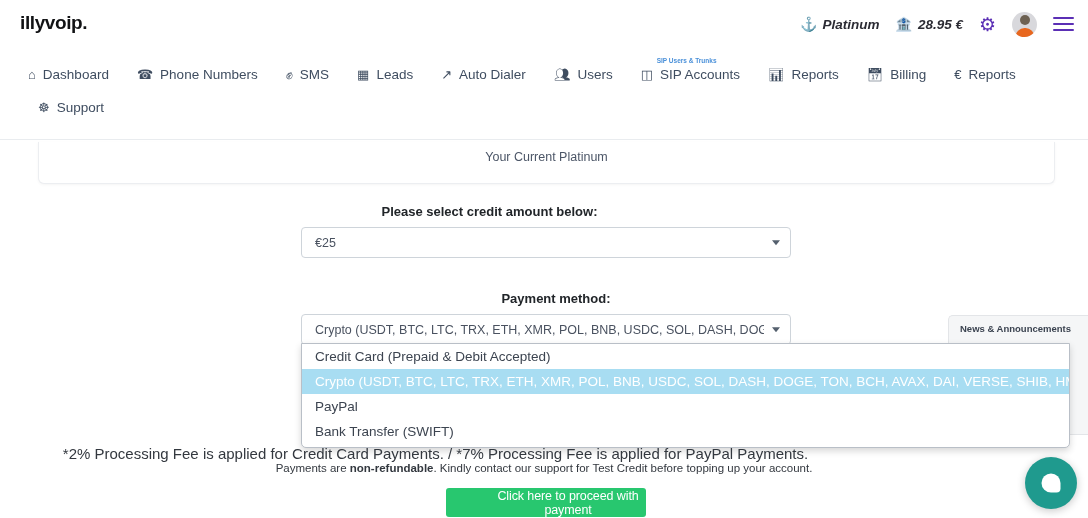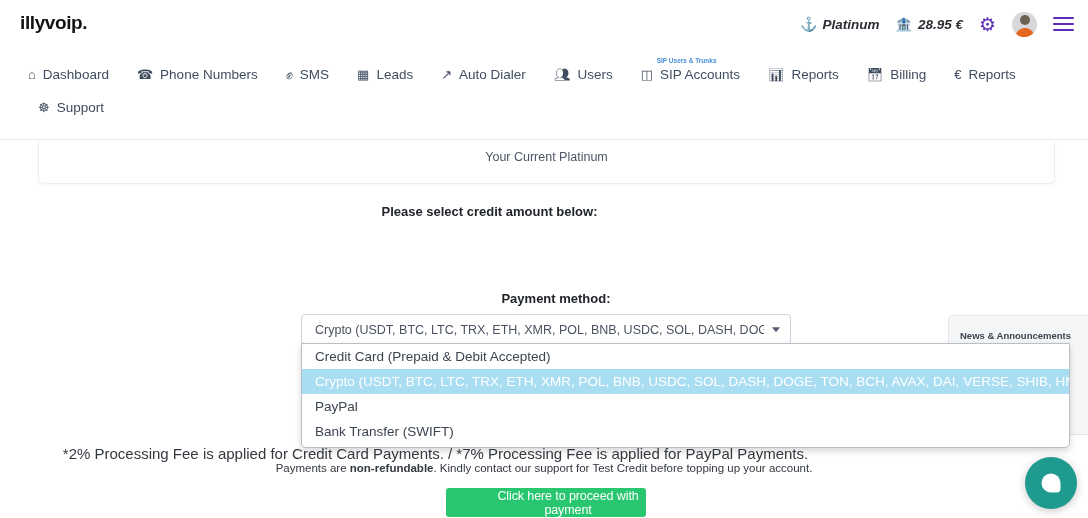--- a/index.html
+++ b/index.html
@@ -150,21 +150,21 @@
   }
 
   
   .news-panel {
     position: absolute; right: 0; top: 175px; width: 140px; height: 120px;
     background: #f5f6f7; border: 1px solid #e3e5e8; border-right: none;
     border-radius: 5px 0 0 5px; z-index: 20; overflow: hidden;
   }
   .news-title {
     position: absolute; left: 11px; top: 7px;
-    font-size: 9.5px; font-weight: 700; color: #3b4350; white-space: nowrap; margin-top: 7px;
+    font-size: 9.5px; font-weight: 700; color: #3b4350; white-space: nowrap;
   }
   .news-circle {
     position: absolute; left: 46px; top: 27px; width: 38px; height: 38px;
     border-radius: 50%; background: #2f8fce;
   }
   .news-sub {
     position: absolute; left: 30px; top: 72px;
     font-size: 9.5px; color: #4c5563; white-space: nowrap;
   }
 
@@ -277,20 +277,24 @@
   </div>
 
   <div class="main">
 
     <div class="balance-card">
       <div class="btxt">Your Current Platinum</div>
     </div>
 
     <div class="label-credit">Please select credit amount below:</div>
 
+    <div class="sel-credit">
+      <span>€25</span>
+      <span class="caret"></span>
+    </div>
 
     <div class="label-pay">Payment method:</div>
 
     <div class="sel-pay">
       <span class="vtxt">Crypto (USDT, BTC, LTC, TRX, ETH, XMR, POL, BNB, USDC, SOL, DASH, DOGE, TON, BCH, AVAX, DAI, VERSE, SHIB, HMSTR)</span>
       <span class="caret"></span>
     </div>
 
     <div class="allnote">All</div>
 

